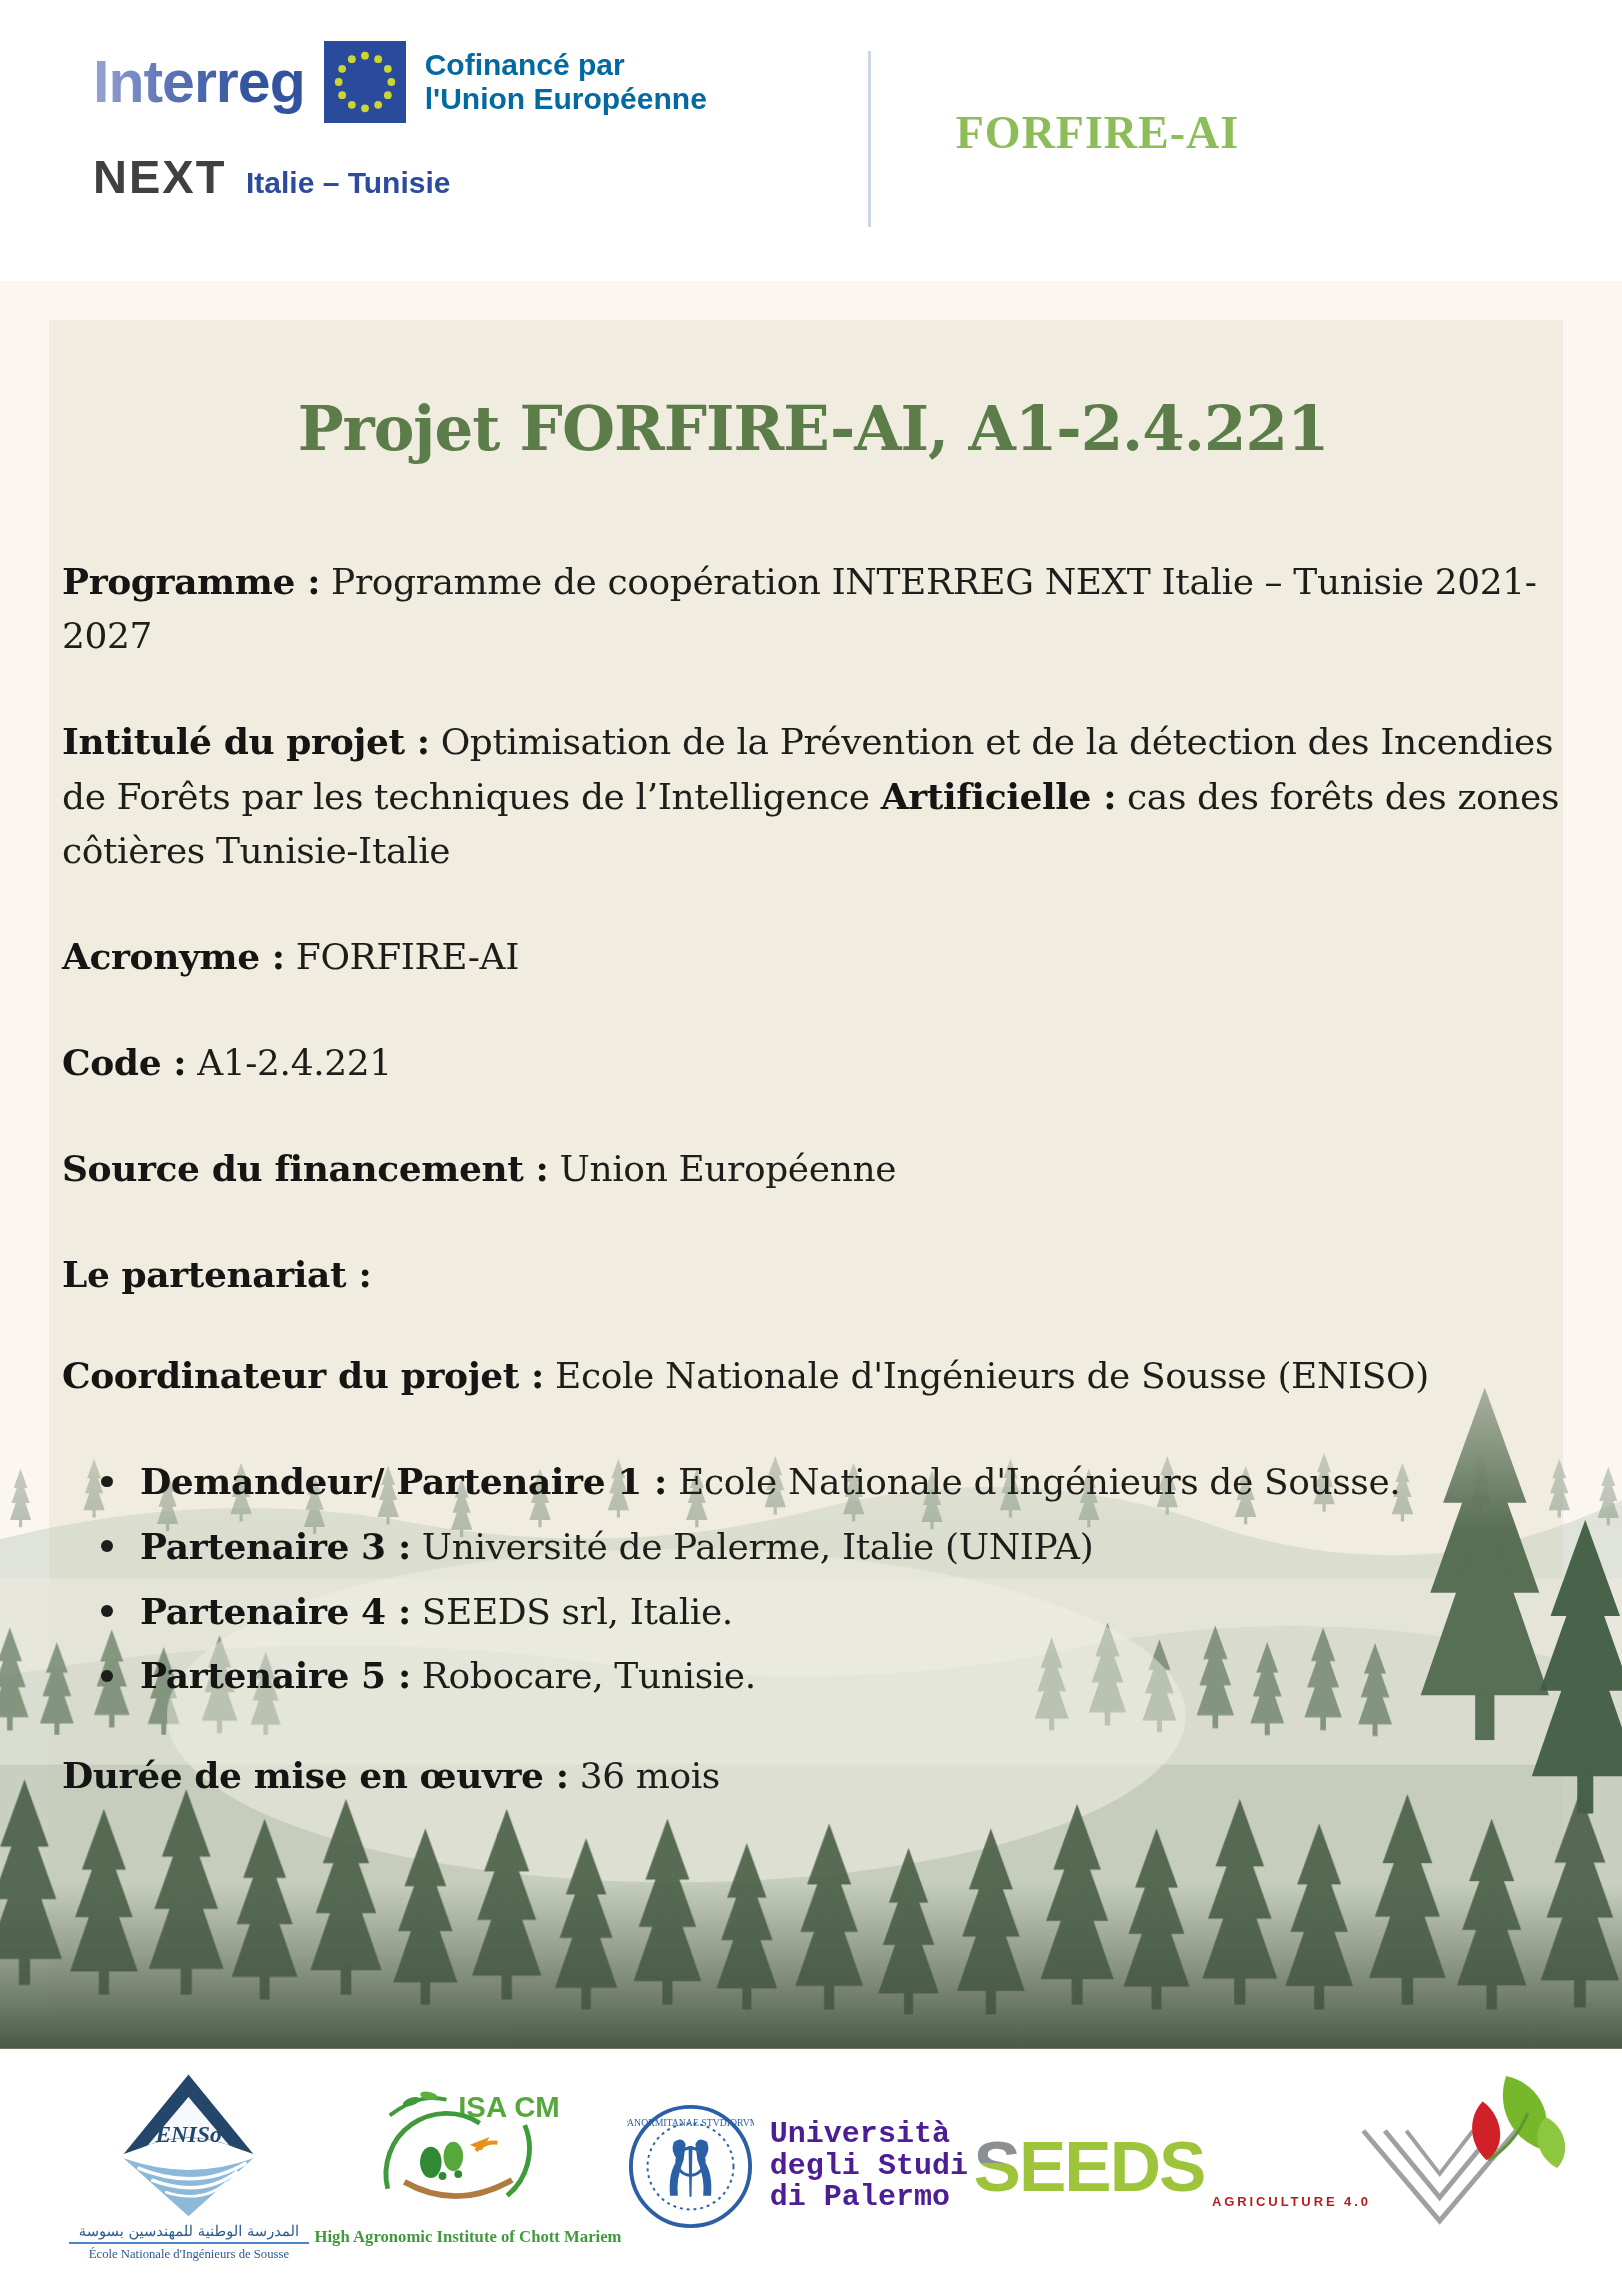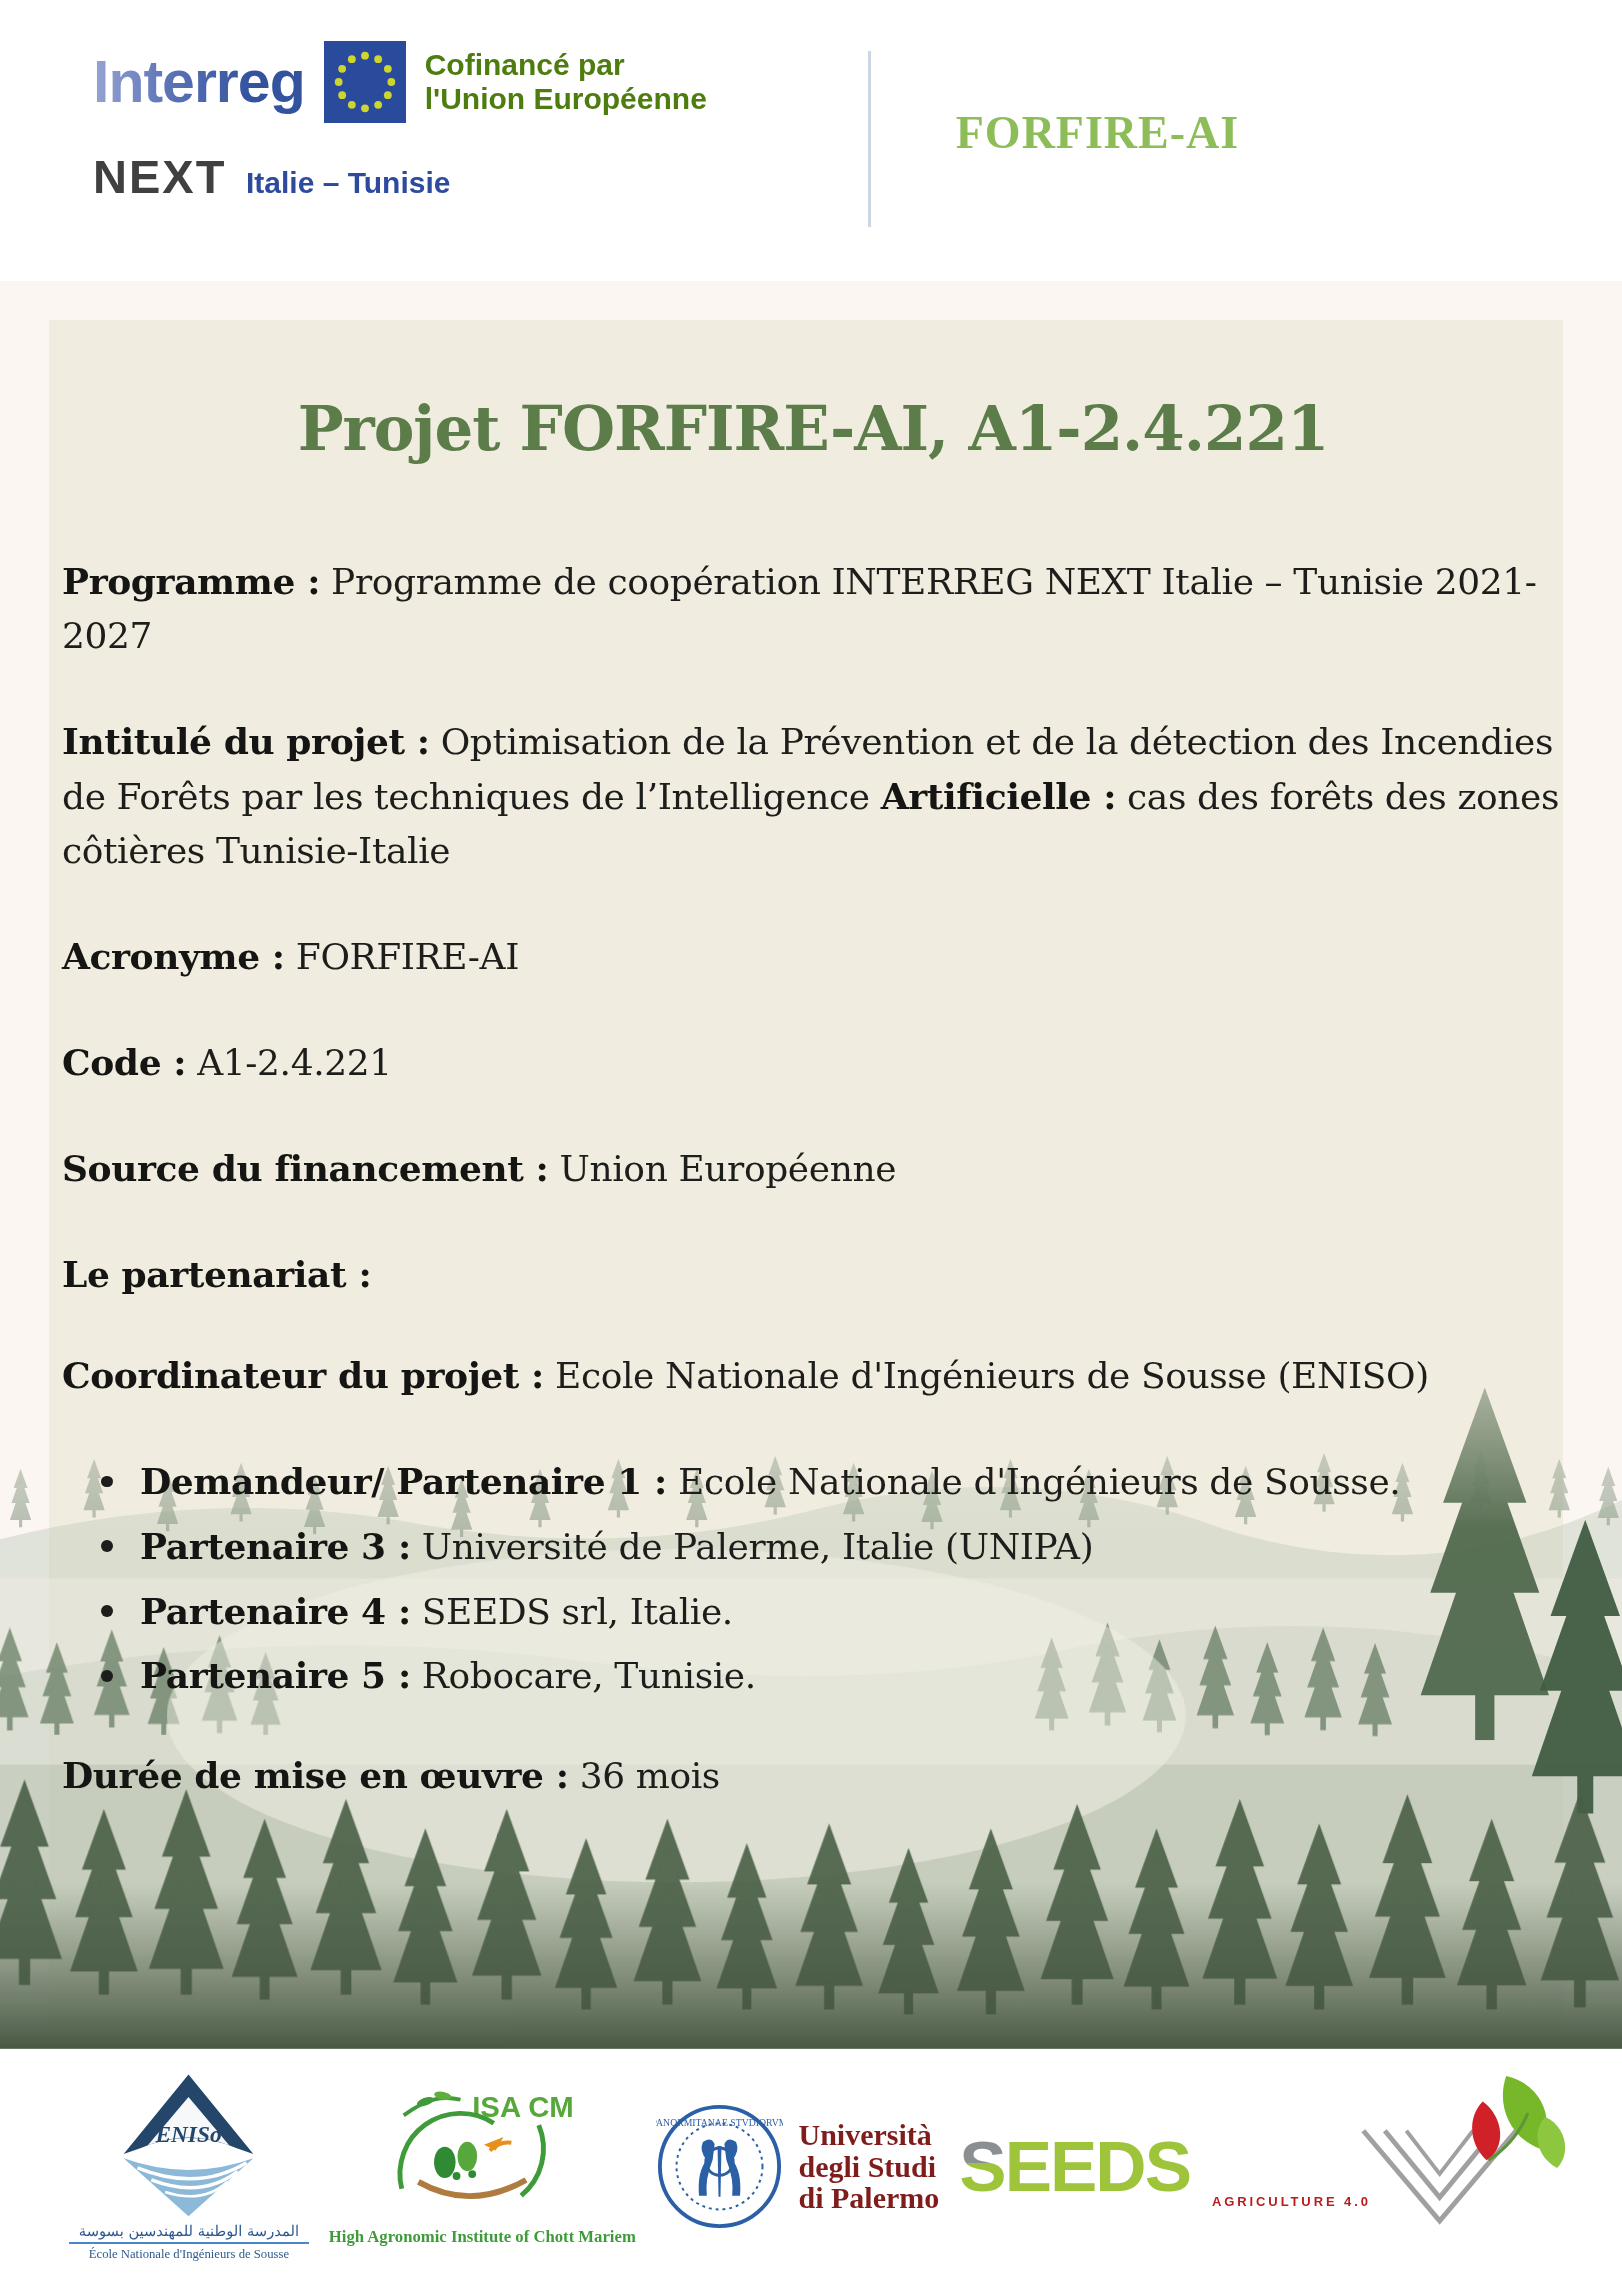--- a/index.html
+++ b/index.html
@@ -13,21 +13,21 @@
   
   .header { position:absolute; top:0; left:0; width:1622px; height:281px; background:#ffffff; z-index:5; }
   .logo-block { position:absolute; left:93px; top:41px; font-family:"Liberation Sans", sans-serif; }
   .interreg-row { display:flex; align-items:center; gap:19px; }
   .interreg-word {
     font-weight:bold; font-size:59px; letter-spacing:-1px;
     background:linear-gradient(90deg,#97a4d2 0%,#5d74b6 35%,#33539f 75%);
     -webkit-background-clip:text; background-clip:text; color:transparent;
   }
   .eu-flag { width:82px; height:82px; background:#2a4b9b; position:relative; flex:0 0 auto; }
-  .cofinance { font-weight:bold; font-size:30px; line-height:1.15; color:#4d7c0f; }
+  .cofinance { font-weight:bold; font-size:30px; line-height:1.15; color:#0369a1; }
   .next-row { display:flex; align-items:baseline; gap:19.6px; margin-top:25.5px; }
   .next-word { font-weight:900; font-size:47px; letter-spacing:2px; color:#404040; }
   .next-region { font-weight:bold; font-size:30px; color:#2c4a9e; }
   .header-divider { position:absolute; left:868px; top:51px; width:2.9px; height:176px; background:#ccd7e3; }
   .project-name {
     position:absolute; left:882px; top:0; width:431px; height:265px;
     display:flex; align-items:center; justify-content:center;
     font-family:"Liberation Serif", serif; font-weight:bold; font-size:46px;
     color:#8dbd58; letter-spacing:1px;
   }
@@ -59,21 +59,21 @@
   
   .footer {
     position:absolute; left:0; bottom:0; width:1622px; height:245px; background:#ffffff; z-index:6;
     display:flex; align-items:center; justify-content:space-between; padding:0 59px 9.8px 69px;
   }
   .flogo { display:flex; flex-direction:column; align-items:center; }
   .eniso-ar { font-size:14.7px; color:#2f5a8f; border-bottom:2.9px solid #4a86c8; padding:2px 9.8px 2.9px; margin-top:2px; }
   .eniso-fr { font-size:12.7px; color:#2f5a8f; margin-top:3.9px; font-family:"Liberation Serif", serif; }
   .isacm-sub { font-size:16.7px; font-weight:bold; color:#3f9b3a; margin-top:3.9px; font-family:"Liberation Serif", serif; }
   .unipa { flex-direction:row; align-items:center; gap:15.7px; }
-  .unipa-text { font-family:Liberation Serif, serif; font-weight:bold; font-size:30px; line-height:1.06; color:#7f1d1d; }
+  .unipa-text { font-family:Liberation Mono, monospace; font-weight:bold; font-size:30px; line-height:1.06; color:#4c1d95; }
   .seeds-word { font-family:"Liberation Sans", sans-serif; font-weight:900; font-size:71px; letter-spacing:-2px; color:#9dc43b; }
   .seeds-word .s-first {
     background:linear-gradient(180deg,#8c8f91 0%,#8c8f91 46%,#9dc43b 46%,#9dc43b 100%);
     -webkit-background-clip:text; background-clip:text; color:transparent;
   }
   .robocare { position:relative; width:353px; height:186px; }
   .robocare svg { position:absolute; right:-5.9px; top:0; }
   .robo-line { position:absolute; left:0; top:61px; font-family:"Liberation Sans", sans-serif; font-weight:900; font-size:49px; letter-spacing:-1px; }
   .robo-line .robo { color:#5c9636; }
   .robo-line .care { color:#3b3f42; }

